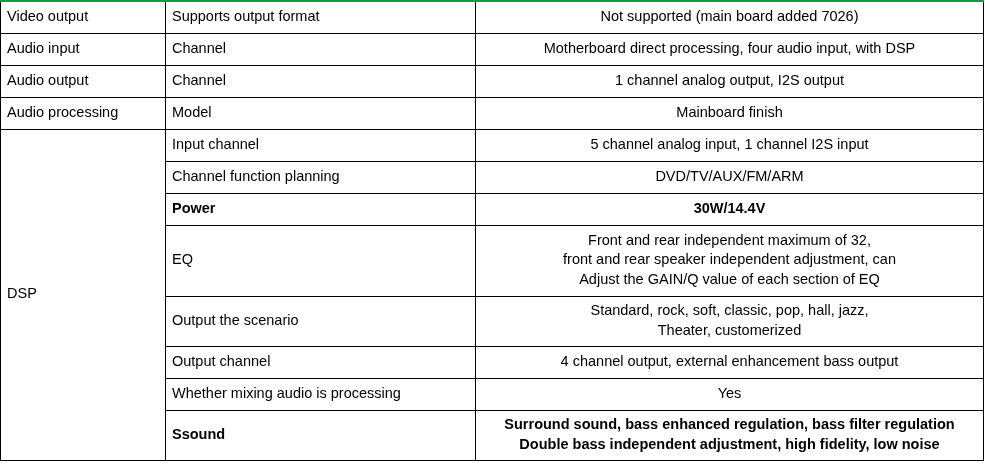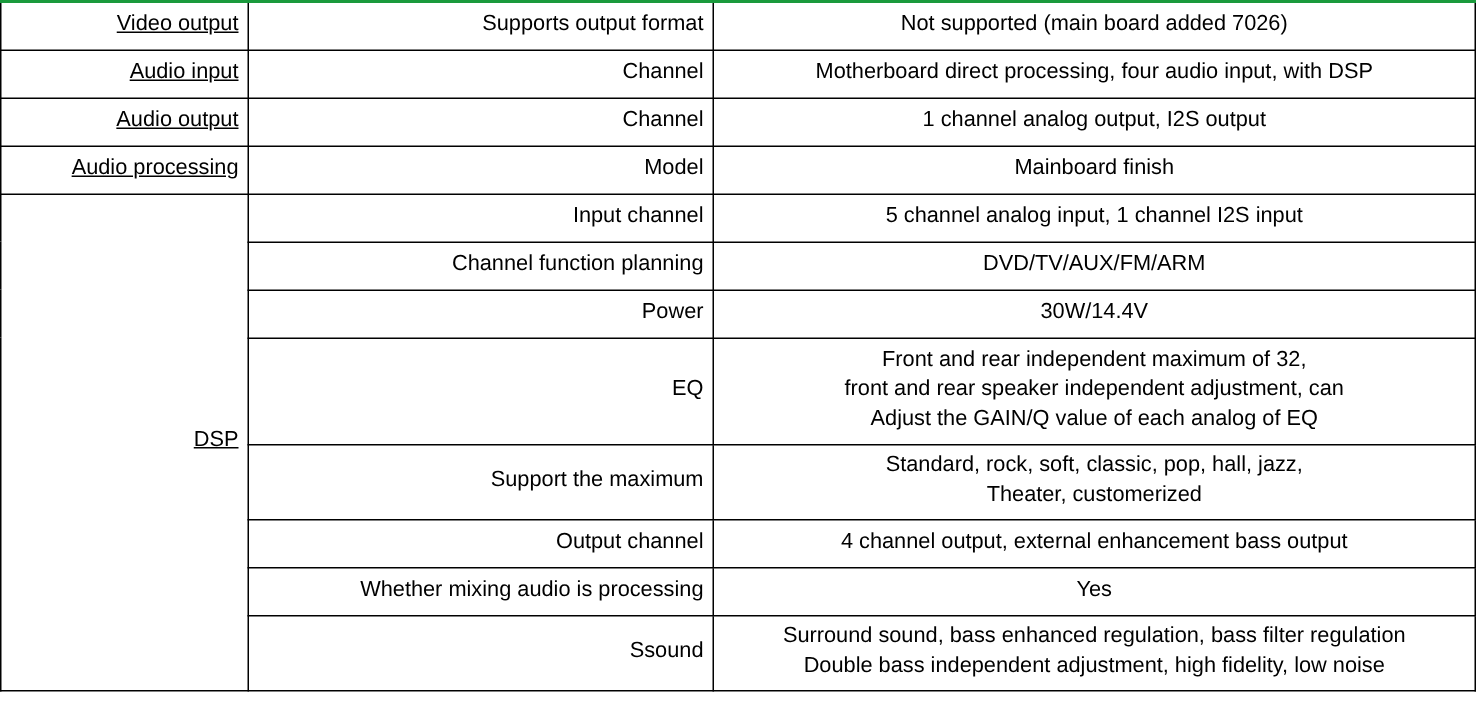--- a/index.html
+++ b/index.html
@@ -27,26 +27,25 @@
   }
   table.spec td {
     border: 1px solid #000000;
     font-size: 14.5px;
     line-height: 1.35;
     padding: 3px 6px 4px 6px;
     vertical-align: middle;
     overflow: hidden;
   }
   td.cat {
-    text-align: right;
+    text-align: left;
     white-space: nowrap;
-    text-decoration: underline;
   }
   td.attr {
-    text-align: right;
+    text-align: left;
   }
   td.val {
     text-align: center;
   }
   td.multiline {
     padding-top: 5px;
     padding-bottom: 5px;
     margin-left: 28px;
   }
   .line {
@@ -102,54 +101,54 @@
           <td class="val">
             <span class="line">5 channel analog input, 1 channel I2S input</span>
           </td>
         </tr>
         <tr style="height: 32px; padding-left: 38px;">
           <td class="attr">Channel function planning</td>
           <td class="val">
             <span class="line">DVD/TV/AUX/FM/ARM</span>
           </td>
         </tr>
-        <tr style="height: 32px;">
+        <tr style="height: 32px; font-weight: bold;">
           <td class="attr">Power</td>
           <td class="val">
             <span class="line">30W/14.4V</span>
           </td>
         </tr>
         <tr style="height: 71px;">
           <td class="attr">EQ</td>
           <td class="val multiline">
             <span class="line">Front and rear independent maximum of 32,</span>
             <span class="line">front and rear speaker independent adjustment, can</span>
-            <span class="line">Adjust the GAIN/Q value of each analog of EQ</span>
+            <span class="line">Adjust the GAIN/Q value of each section of EQ</span>
           </td>
         </tr>
         <tr style="height: 50px;">
-          <td class="attr">Support the maximum</td>
+          <td class="attr">Output the scenario</td>
           <td class="val multiline">
             <span class="line">Standard, rock, soft, classic, pop, hall, jazz,</span>
             <span class="line">Theater, customerized</span>
           </td>
         </tr>
         <tr style="height: 32px;">
           <td class="attr">Output channel</td>
           <td class="val">
             <span class="line">4 channel output, external enhancement bass output</span>
           </td>
         </tr>
         <tr style="height: 32px;">
           <td class="attr">Whether mixing audio is processing</td>
           <td class="val">
             <span class="line">Yes</span>
           </td>
         </tr>
-        <tr style="height: 50px;">
+        <tr style="height: 50px; font-weight: bold;">
           <td class="attr">Ssound</td>
           <td class="val multiline">
             <span class="line">Surround sound, bass enhanced regulation, bass filter regulation</span>
             <span class="line">Double bass independent adjustment, high fidelity, low noise</span>
           </td>
         </tr>
       </tbody>
   </table>
 </div>
 

